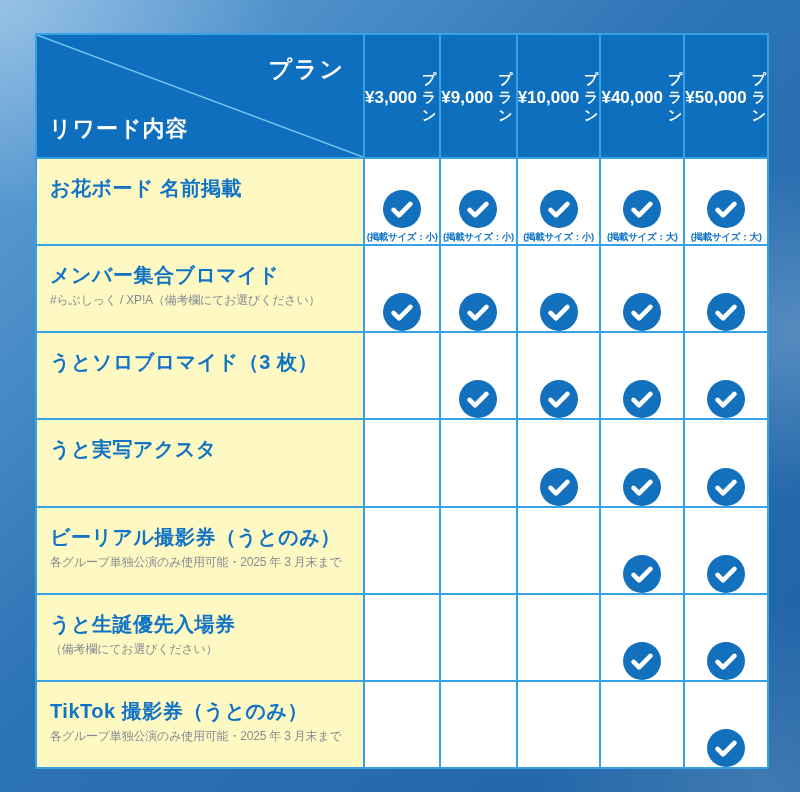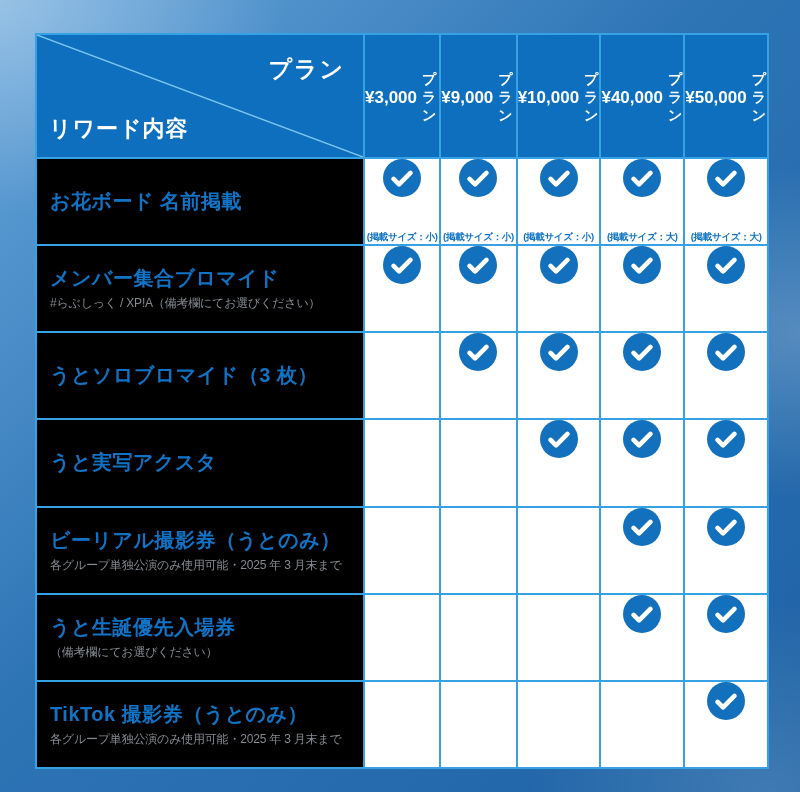--- a/index.html
+++ b/index.html
@@ -21,26 +21,26 @@
   .corner{position:relative;background:var(--accent,#0d6fbd);}
   .corner .diag{position:absolute;inset:0;width:100%;height:100%;}
   .corner .diag line{stroke:#7cc8f0;stroke-width:1.4;vector-effect:non-scaling-stroke;}
   .corner .plan-label{position:absolute;top:19px;right:18px;color:#fff;font-weight:bold;font-size:23px;letter-spacing:2px;}
   .corner .reward-label{position:absolute;bottom:13px;left:12px;color:#fff;font-weight:bold;font-size:22px;letter-spacing:1px;}
   
   .colhead{background:var(--accent,#0d6fbd);color:#fff;display:flex;flex-direction:row;align-items:center;justify-content:center;gap:5px;padding-top:4px;}
   .colhead .price{font-size:17px;font-weight:bold;letter-spacing:0;}
   .colhead .unit{font-size:14px;font-weight:bold;letter-spacing:1px;}
   
-  .labelcell{background:#000000;display:flex;flex-direction:column;justify-content:center;padding:0 8px 0 13px;}
+  .labelcell{background:#fef9c3;display:flex;flex-direction:column;padding:16px 8px 0 13px;}
   .labelcell .title{color:var(--title,#1173c5);font-weight:bold;font-size:20px;letter-spacing:.5px;white-space:nowrap;}
   .labelcell .sub{color:var(--subtitle,#868b92);font-weight:normal;font-size:12px;margin-top:3px;letter-spacing:-.2px;white-space:nowrap;}
   .labelcell .sub:empty{display:none;}
   
-  .checkcell{background:#fff;display:flex;flex-direction:column;align-items:center;justify-content:space-between;gap:3px;}
+  .checkcell{background:#fff;display:flex;flex-direction:column;align-items:center;justify-content:flex-end;gap:3px;}
   .check{width:38px;height:38px;display:block;}
   .check circle{fill:var(--check,#1270bd);}
   .check path{stroke:#fff;stroke-width:4.4;fill:none;stroke-linecap:round;stroke-linejoin:round;}
   .checklabel{font-size:9.5px;font-weight:bold;color:var(--title,#1173c5);letter-spacing:-.3px;white-space:nowrap;}
   .checklabel:empty{display:none;}
 </style>
 </head>
 <body>
 
 <div class="stage">

